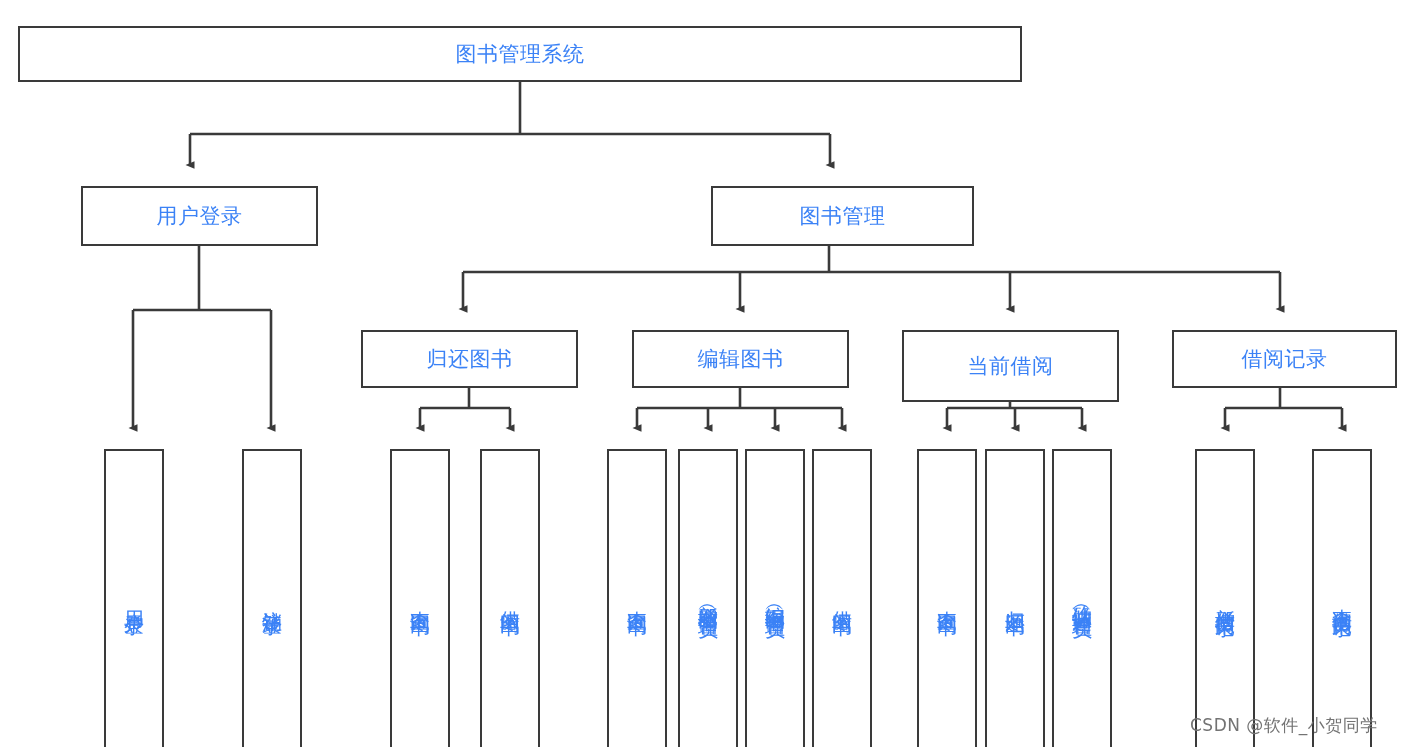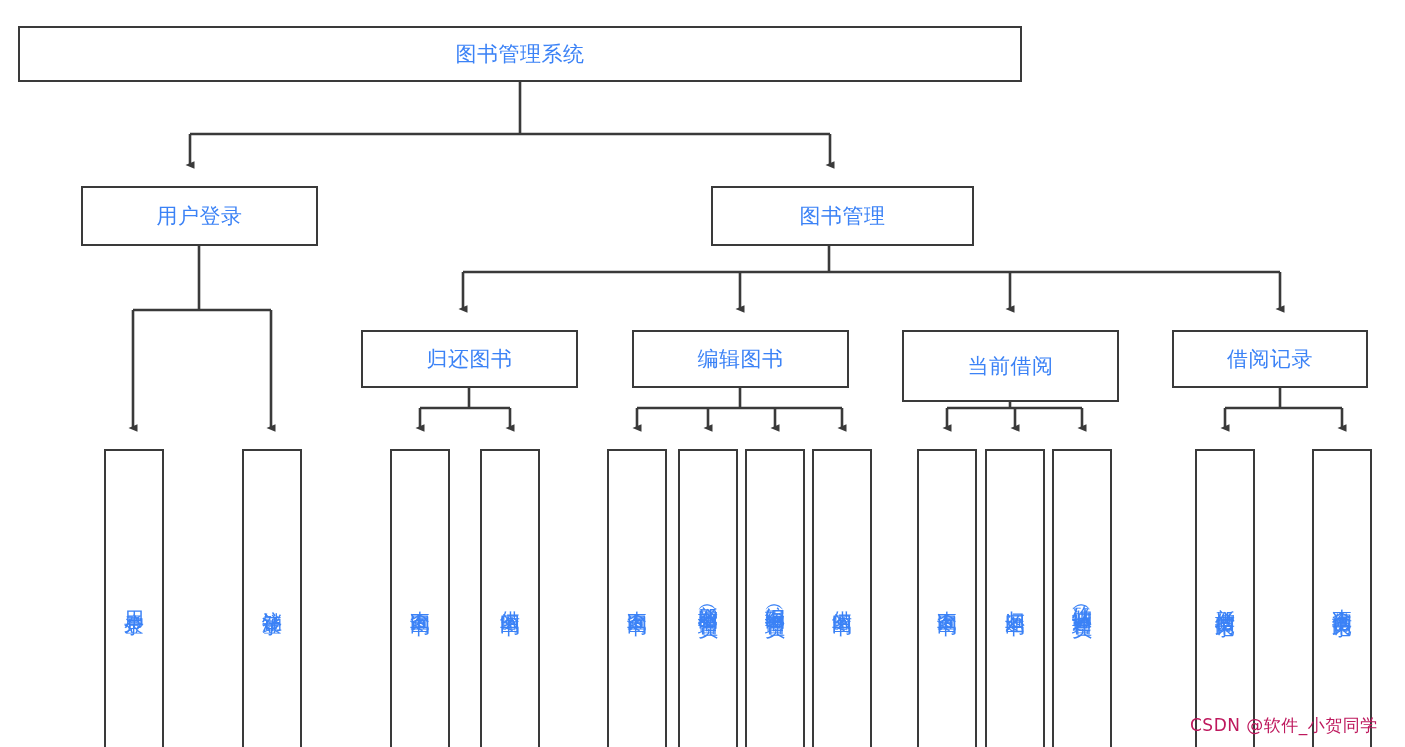--- a/index.html
+++ b/index.html
@@ -57,21 +57,21 @@
     writing-mode: vertical-rl;
     text-orientation: upright;
     font-size: 20px;
     line-height: 1.05;
     letter-spacing: 2px;
     max-height: 272px;
   }
   .watermark {
     position: absolute;
     font-size: 17px;
-    color: #be185d;
+    color: #737373;
     white-space: nowrap;
     letter-spacing: 0.5px;
   }
 </style>
 </head>
 <body>
 
 <div id="canvas">
 
   <svg id="edges" viewBox="0 0 1405 747" width="1405" height="747" xmlns="http://www.w3.org/2000/svg">
@@ -142,21 +142,21 @@
   </div>
 
   <div class="node horiz" style="left:632px; top:316px; width:217px; height:58px;">
     <span class="lbl">编辑图书</span>
   </div>
 
   <div class="node horiz" style="left:902px; top:316px; width:217px; height:72px;">
     <span class="lbl">当前借阅</span>
   </div>
 
-  <div class="node horiz" style="left:1172px; top:316px; width:196px; height:58px;">
+  <div class="node horiz" style="left:1172px; top:316px; width:225px; height:58px;">
     <span class="lbl">借阅记录</span>
   </div>
 
   <div class="node vert" style="left:104px; top:435px; width:60px; height:300px;">
     <span class="lbl">用户登录</span>
   </div>
 
   <div class="node vert" style="left:242px; top:435px; width:60px; height:300px;">
     <span class="lbl">注销登录</span>
   </div>

